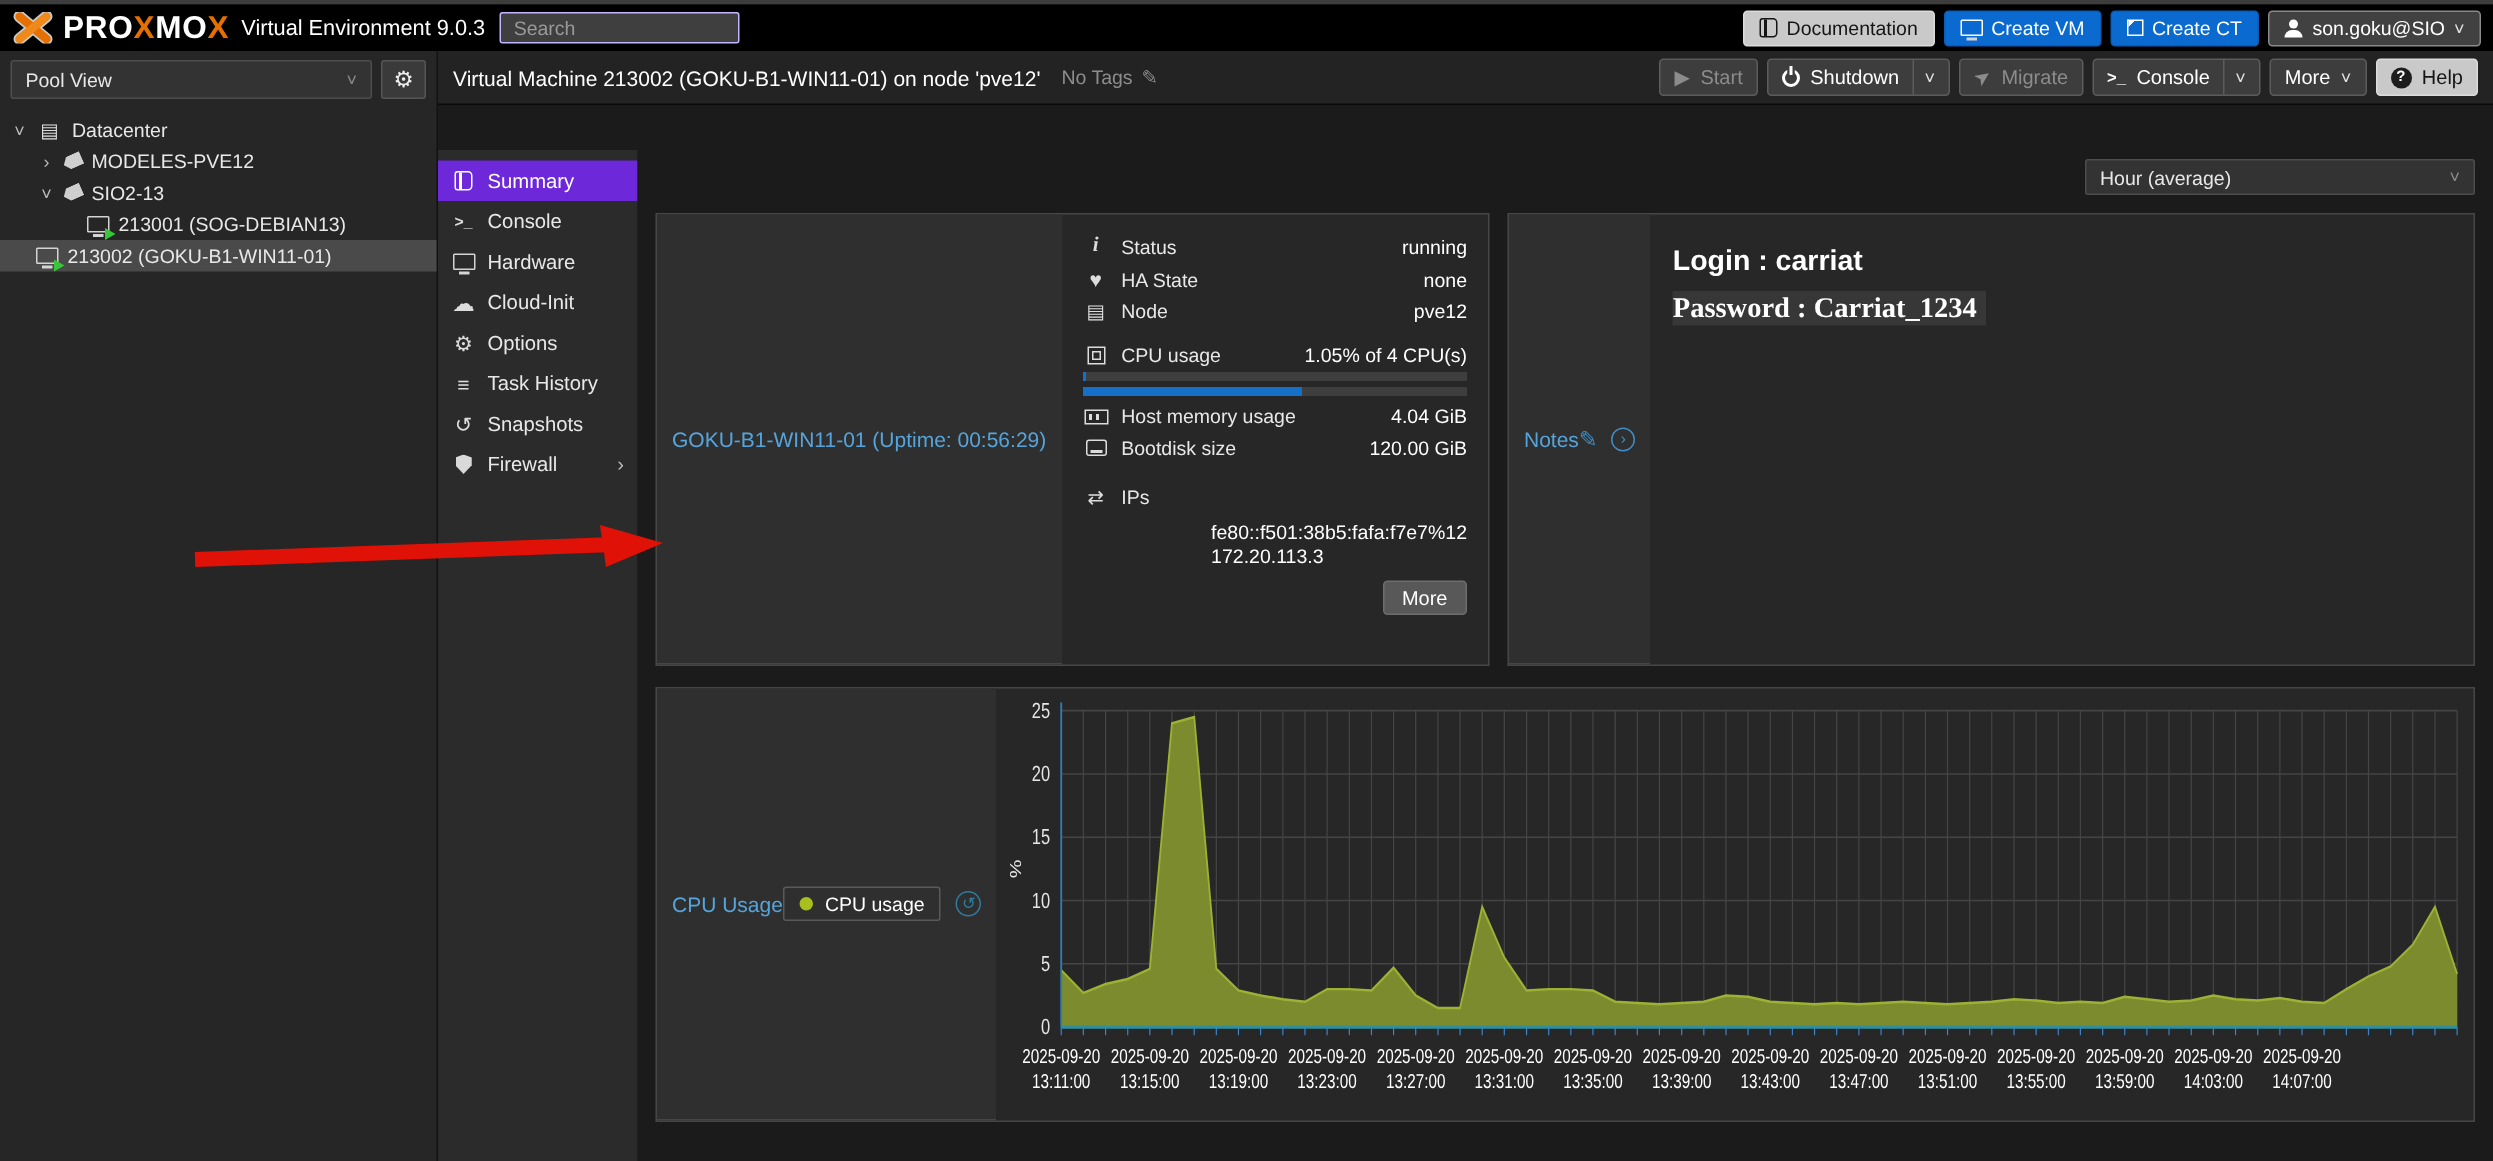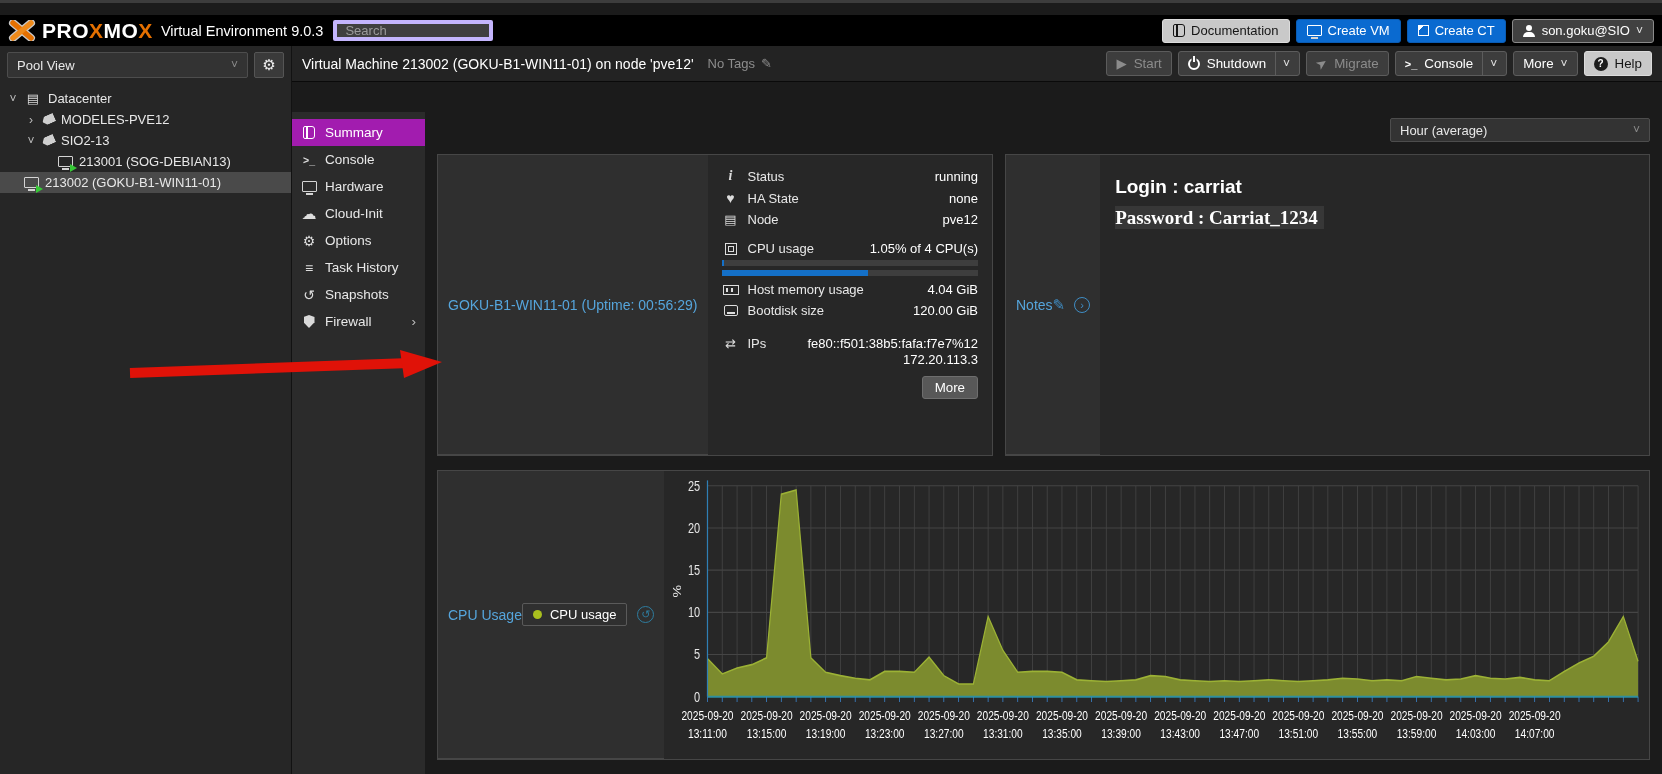--- a/index.html
+++ b/index.html
@@ -4,27 +4,27 @@
 <style>
   * { box-sizing: border-box; }
   html,body { margin:0; padding:0; }
   body {
     width:1662px; height:774px; overflow:hidden; position:relative;
     background:#1b1b1b; color:#e8e8e8;
     font-family:"Liberation Sans", sans-serif; font-size:13px;
   }
   .top-strip { height:3px; background:#3c3c3c; }
   
-  .topbar { height:31px; background:#000; display:flex; align-items:center; padding:0 8px; gap:10px;margin-top:12px; }
+  .topbar { height:31px; background:#000; display:flex; align-items:center; padding:0 8px; gap:10px; }
   .brand { display:flex; align-items:center; gap:6px; }
   .wordmark { font-weight:bold; font-size:21px; letter-spacing:.5px; color:#fff; }
   .wordmark .orange { color:#e57000; }
   .ve-label { color:#fff; font-size:14.5px; margin-left:2px;text-align:center; }
   .search-input {
-    width:160px; height:21px; background:#3f3f3f; border:4px solid #c4b5fd; border-radius:2px;
+    width:160px; height:21px; background:#3f3f3f; border:1px solid #c4b5fd; border-radius:2px;
     color:#fef9c3; font-size:13px; padding:2px 8px; font-family:"Liberation Sans",sans-serif; outline:none;
   }
   .search-input::placeholder { color:#9a9a9a; }
   .topbar-right { margin-left:auto; display:flex; gap:6px; align-items:center; }
   .btn { display:inline-flex; align-items:center; gap:6px; padding:3px 10px; height:24px;
          border-radius:3px; font-size:13px; border:1px solid transparent; cursor:pointer; white-space:nowrap; }
   .btn-light { background:#c9c9c9; color:#151515; border-color:#dcdcdc; }
   .btn-blue  { background:#0a6ad0; color:#fff; border-color:#0a5cb4; }
   .btn-user  { background:#414141; color:#fff; border-color:#8a8a8a; }
   .chev { font-size:12px; color:inherit; opacity:.85; line-height:1; }
@@ -82,21 +82,21 @@
             padding:0 9px; border-radius:3px; display:inline-flex; gap:7px; align-items:center; cursor:pointer; }
   .tb-btn.disabled { color:#8c8c8c; cursor:default; }
   .tb-btn.disabled .dim { color:#8c8c8c; }
   .tb-btn .split { border-left:1px solid #5c5c5c; margin-left:2px; padding-left:7px; height:100%; display:inline-flex; align-items:center; }
   .tb-btn.light { background:#c9c9c9; border-color:#dcdcdc; color:#151515; }
   .main-body { flex:1; display:flex; min-height:0; }
   
   .submenu { width:133px; background:#2b2b2b; padding-top:7px; }
   .submenu-item { height:27px; display:flex; align-items:center; gap:8px; padding:0 9px;
                   font-size:13.5px; color:#e8e8e8; cursor:pointer; }
-  .submenu-item.selected { background:#a21caf; color:#fff; }
+  .submenu-item.selected { background:#6d28d9; color:#fff; }
   .mi-icon { width:16px; display:inline-flex; justify-content:center; align-items:center; font-size:13px; color:#ddd; }
   .submenu-item.selected .mi-icon { color:#fff; }
   .mi-caret { margin-left:auto; color:#bdbdbd; }
   
   .content { flex:1; background:#1b1b1b; padding:6px 12px 26px; display:flex; flex-direction:column; min-width:0; }
   .period-row { display:flex; justify-content:flex-end; margin-bottom:12px; }
   .period-select { width:260px; height:24px; background:#333; border:1px solid #4d4d4d; border-radius:2px;
                    display:flex; align-items:center; justify-content:space-between; padding:0 9px; cursor:pointer; }
   .panels-row { display:flex; gap:12px; height:302px; margin-bottom:14px; }
   .panel { background:#272727; border:1px solid #464646; display:flex; flex-direction:row; min-width:0; }
@@ -105,21 +105,21 @@
   .status-panel { width:556px; }
   .status-body { flex:1; padding:10px 14px 8px; display:flex; flex-direction:column; }
   .srow { display:flex; justify-content:space-between; align-items:center; padding:3px 0; }
   .srow-left { display:flex; align-items:center; gap:8px; }
   .sicon { width:18px; display:inline-flex; justify-content:center; align-items:center; color:#ddd; font-size:13px; }
   .info-i { font-family:"Liberation Serif",serif; font-style:italic; font-weight:bold; font-size:14px; }
   .srow-val { text-align:right; color:#fff; }
   .pbar { height:6px; background:#3e3e3e; margin:1px 0 3px; }
   .pbar-fill { height:100%; background:#1470c8; }
   .gap-sm { height:8px; } .gap-md { height:12px; }
-  .ips-vals { text-align:right; line-height:1.25; }
+  .ips-vals { text-align:left; line-height:1.25;margin-top:23px; }
   .more-btn { align-self:flex-end; margin-top:4px; background:#585858; border:1px solid #6e6e6e; color:#fff;
               padding:3px 12px; border-radius:3px; cursor:pointer; }
   .notes-panel { flex:1; }
   .panel-header .hdr-icons { margin-left:auto; display:flex; gap:9px; align-items:center; }
   .edit-ic { color:#3f8dc4; font-size:15px; cursor:pointer; }
   .circ-ic { width:16px; height:16px; border:1.5px solid #3f8dc4; border-radius:50%; color:#3f8dc4;
              display:inline-flex; align-items:center; justify-content:center; font-size:11px; cursor:pointer; }
   .notes-body { padding:16px 15px; font-size:19px; font-weight:bold; color:#fff; line-height:1.65; }
   .pw-hl { background:#373737; padding:1px 6px 1px 0;font-family:Liberation Serif, serif; }
   

